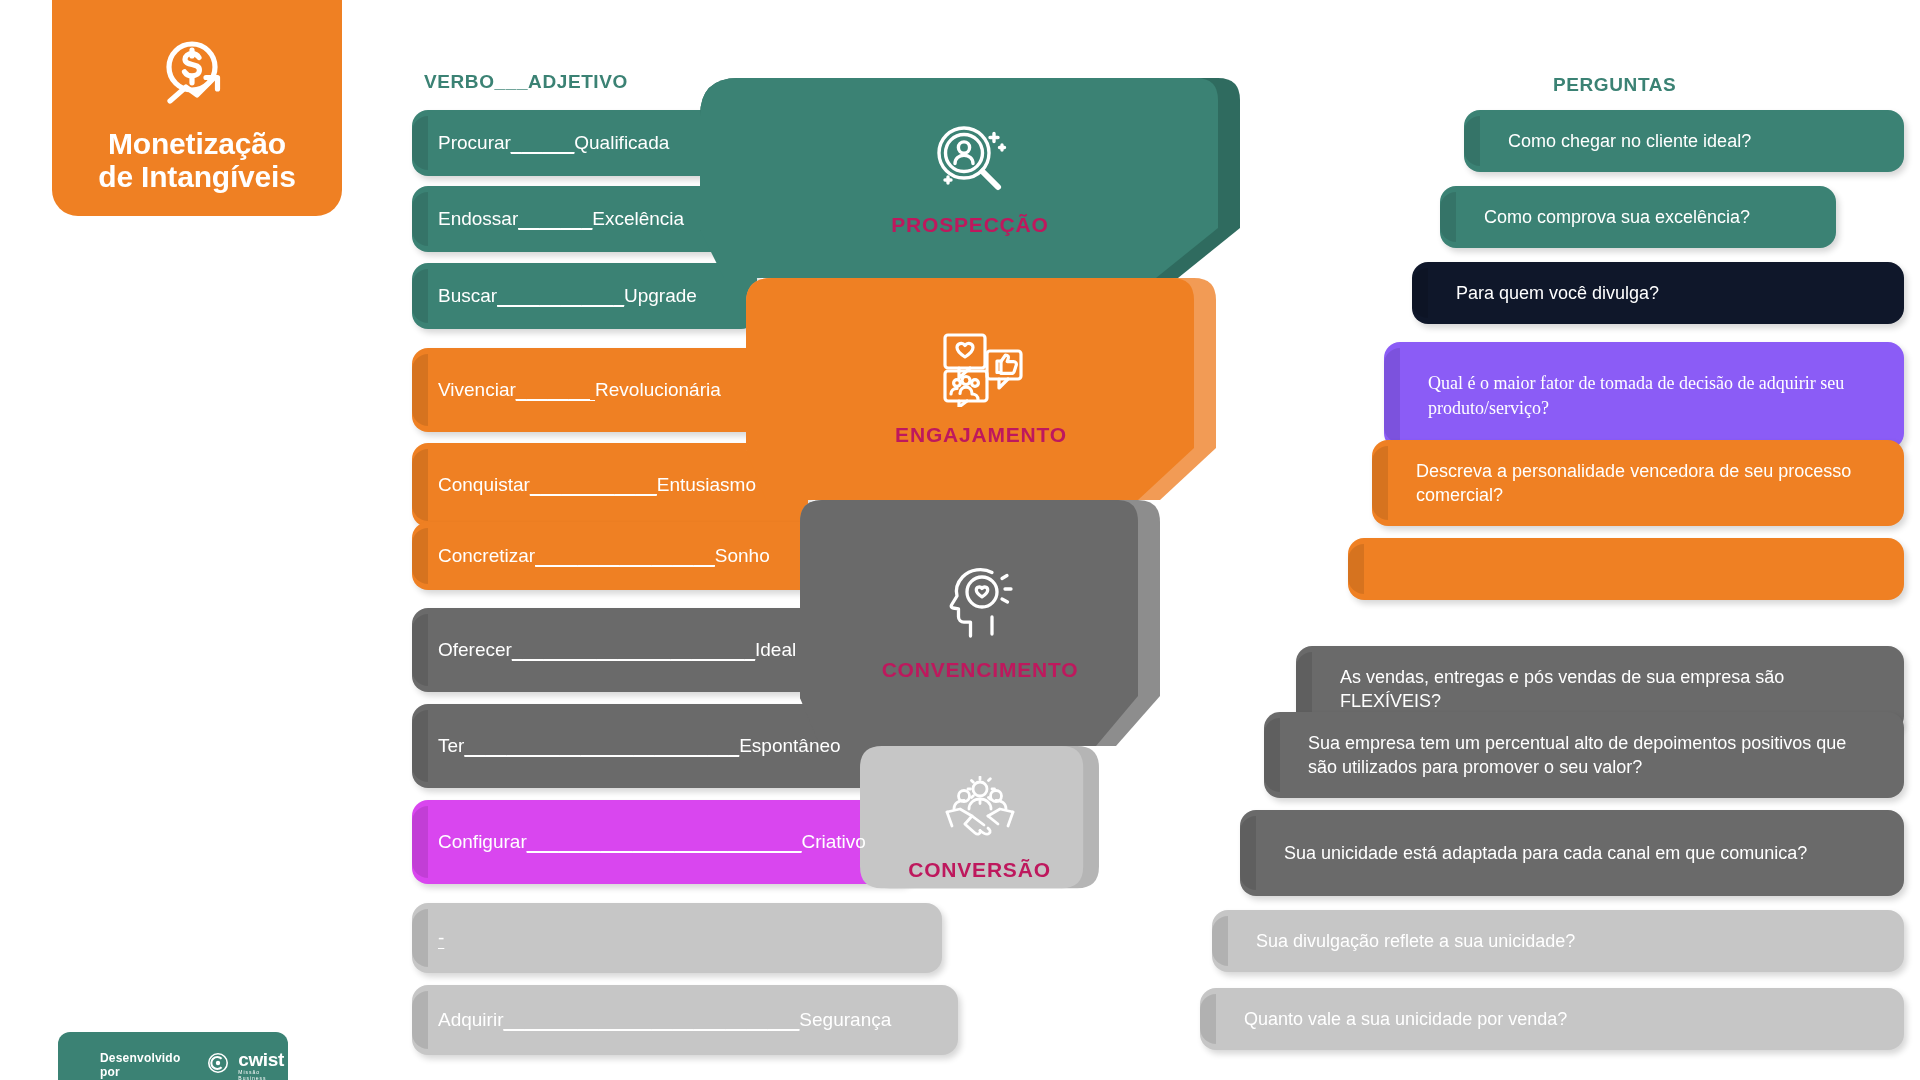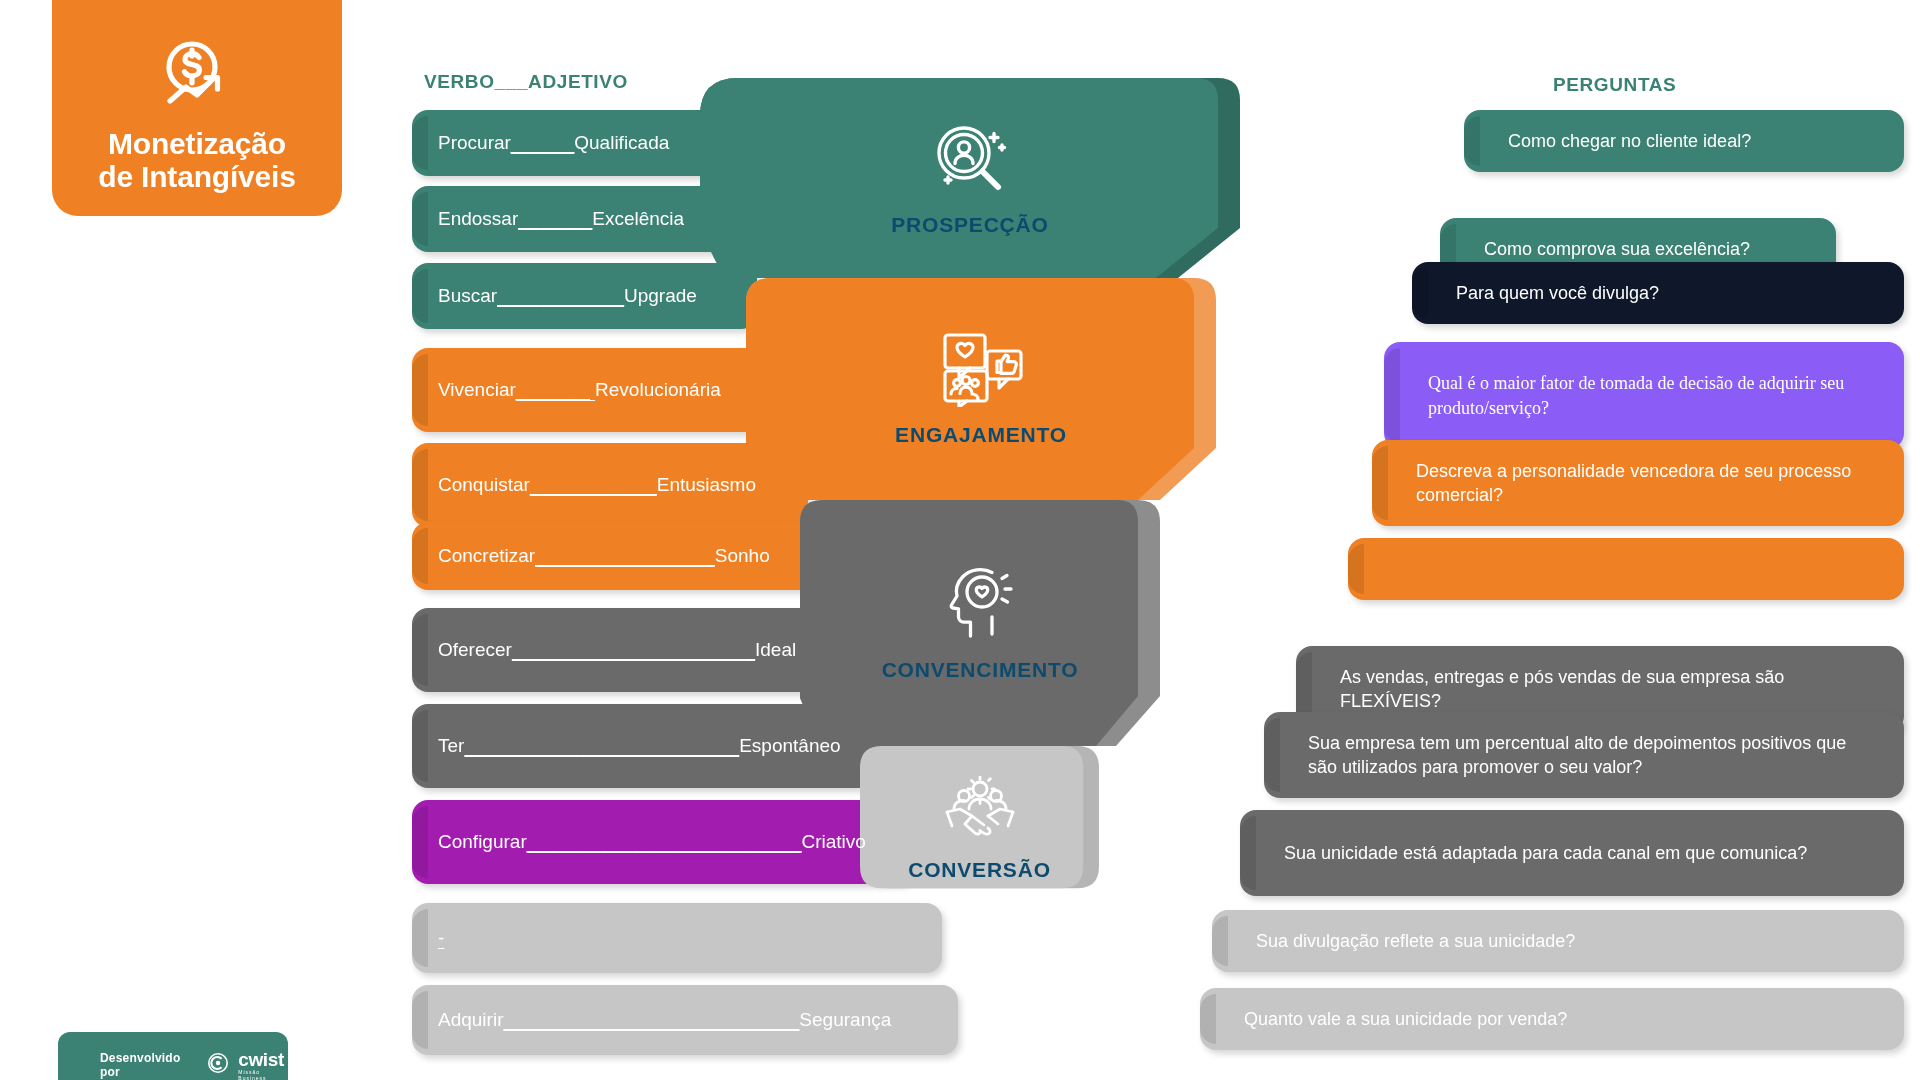--- a/index.html
+++ b/index.html
@@ -51,21 +51,21 @@
   .verb-pill .vtxt { position: relative; z-index: 2; white-space: nowrap; }
   .verb-pill .vtxt u { text-decoration: underline; text-underline-offset: 4px; }
   .q-pill { padding: 0 30px 0 44px; font-size: 18px; line-height: 1.35; }
   .q-pill .qtxt { position: relative; z-index: 2; }
 
   
   #funnel { position: absolute; left: 700px; top: 78px; width: 560px; height: 1000px; }
   .stage {
     position: absolute; display: flex; flex-direction: column;
     align-items: center; justify-content: center;
-    color: #0c4a6e;
+    color: #be185d;
   }
   .stage .shape { position: absolute; inset: 0; }
   .stage .inner {
     position: relative; z-index: 3;
     display: flex; flex-direction: column; align-items: center;
   }
   .stage .st-label {
     font-size: 21px; font-weight: bold; letter-spacing: 0.8px;
     margin-top: 12px; text-align: center;
   }
@@ -135,40 +135,40 @@
         <span class="vtxt">Concretizar<u>_________________</u>Sonho</span>
       </div>
       <div class="pill verb-pill" style="left: 412px; top: 608px; width: 472px; height: 84px; background: rgb(106, 106, 106);">
         <span class="tab"></span>
         <span class="vtxt">Oferecer<u>_______________________</u>Ideal</span>
       </div>
       <div class="pill verb-pill" style="left: 412px; top: 704px; width: 478px; height: 84px; background: rgb(106, 106, 106);">
         <span class="tab"></span>
         <span class="vtxt">Ter<u>__________________________</u>Espontâneo</span>
       </div>
-      <div class="pill verb-pill" style="left: 412px; top: 800px; width: 502px; height: 84px; background: #a21caf;">
+      <div class="pill verb-pill" style="left: 412px; top: 800px; width: 502px; height: 84px; background: #d946ef;">
         <span class="tab"></span>
         <span class="vtxt">Configurar<u>__________________________</u>Criativo</span>
       </div>
       <div class="pill verb-pill" style="left: 412px; top: 903px; width: 530px; height: 70px; background: rgb(198, 198, 198);">
         <span class="tab"></span>
         <span class="vtxt"><u>-</u></span>
       </div>
       <div class="pill verb-pill" style="left: 412px; top: 985px; width: 546px; height: 70px; background: rgb(198, 198, 198);">
         <span class="tab"></span>
         <span class="vtxt">Adquirir<u>____________________________</u>Segurança</span>
       </div>
     </div>
 
   <div id="question-column">
       <div class="pill q-pill" style="left: 1464px; top: 110px; width: 440px; height: 62px; background: rgb(59, 130, 116);">
         <span class="tab"></span>
         <span class="qtxt">Como chegar no cliente ideal?</span>
       </div>
-      <div class="pill q-pill" style="left: 1440px; top: 186px; width: 396px; height: 62px; background: rgb(59, 130, 116); margin-top: 32px;">
+      <div class="pill q-pill" style="left: 1440px; top: 186px; width: 396px; height: 62px; background: rgb(59, 130, 116);">
         <span class="tab"></span>
         <span class="qtxt">Como comprova sua excelência?</span>
       </div>
       <div class="pill q-pill" style="left: 1412px; top: 262px; width: 492px; height: 62px; background: #0f172a;">
         <span class="tab"></span>
         <span class="qtxt">Para quem você divulga?</span>
       </div>
       <div class="pill q-pill" style="left: 1384px; top: 342px; width: 520px; height: 107px; background: #8b5cf6; font-family: Liberation Serif, serif;">
         <span class="tab"></span>
         <span class="qtxt">Qual é o maior fator de tomada de decisão de adquirir seu produto/serviço?</span>

